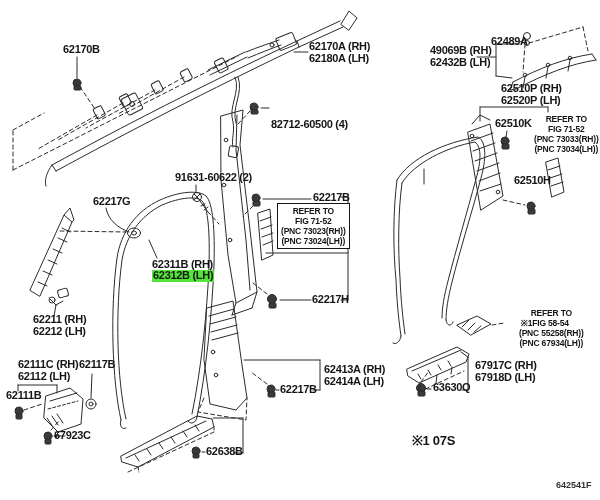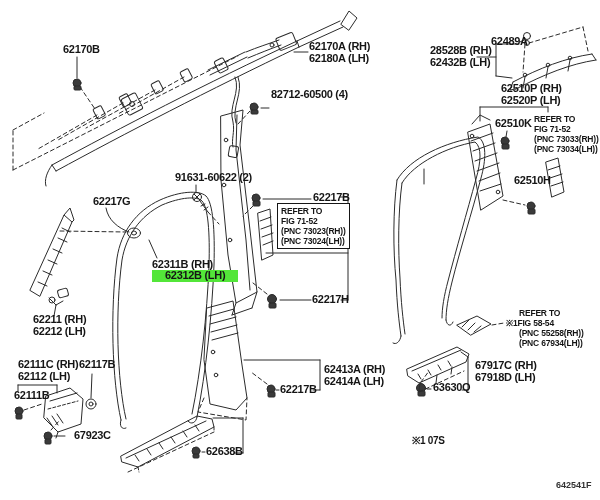--- a/index.html
+++ b/index.html
@@ -2,23 +2,23 @@
 <html><head>
 <meta charset="utf-8">
 <style>
   html,body{margin:0;padding:0;background:#fff;}
   #stage{position:relative;width:600px;height:500px;background:#ffffff;overflow:hidden;
          font-family:"Liberation Sans",sans-serif;}
   #art{position:absolute;left:0;top:0;}
   .lbl{position:absolute;font:700 11px/11.5px "Liberation Sans",sans-serif;
        letter-spacing:-0.3px;color:#151515;white-space:nowrap;}
   .ref{position:absolute;font:700 8.5px/10px "Liberation Sans",sans-serif;
-       letter-spacing:-0.2px;color:#151515;white-space:nowrap;}
+       letter-spacing:-0.2px;color:#151515;white-space:nowrap;text-align:center;}
   .boxed{border:1px solid #151515;padding:2px 3px;background:#fff;}
-  .hl{display:inline-block;padding:0 13px;}
+  .hl{display:inline-block;padding:0 1px;}
   .indent{margin-left:13px;}
   .small{font:700 9px/10px "Liberation Sans",sans-serif;color:#333;}
 </style>
 </head>
 <body>
 
 <div id="stage">
 
 <svg id="art" width="600" height="500" viewBox="0 0 600 500" fill="none" stroke="#2b2b2b" stroke-width="1" stroke-linecap="round" stroke-linejoin="round">
 
@@ -277,24 +277,24 @@
   </g>
 </svg>
 
   <div class="lbl" style="left:63px;top:44px">62170B</div>
 
   <div class="lbl" style="left:309px;top:41px">
     <div>62170A (RH)</div>
     <div>62180A (LH)</div>
   </div>
 
-  <div class="lbl" style="left:271px;top:89px">82712-60500 (4)</div>
+  <div class="lbl" style="left:271px;top:119px">82712-60500 (4)</div>
 
   <div class="lbl" style="left:430px;top:45px">
-    <div>28528B (RH)</div>
+    <div>49069B (RH)</div>
     <div>62432B (LH)</div>
   </div>
 
   <div class="lbl" style="left:491px;top:36px">62489A</div>
 
   <div class="lbl" style="left:501px;top:83px">
     <div>62510P (RH)</div>
     <div>62520P (LH)</div>
   </div>
 
@@ -333,22 +333,22 @@
     <div>62211 (RH)</div>
     <div>62212 (LH)</div>
   </div>
 
   <div class="lbl" style="left:18px;top:359px">
     <div>62111C (RH)</div>
     <div>62112 (LH)</div>
   </div>
 
   <div class="lbl" style="left:79px;top:359px">62117B</div>
-  <div class="lbl" style="left:14px;top:390px">62111B</div>
-  <div class="lbl" style="left:74px;top:430px">67923C</div>
+  <div class="lbl" style="left:6px;top:390px">62111B</div>
+  <div class="lbl" style="left:54px;top:430px">67923C</div>
 
   <div class="lbl" style="left:324px;top:364px">
     <div>62413A (RH)</div>
     <div>62414A (LH)</div>
   </div>
 
   <div class="lbl" style="left:280px;top:384px">62217B</div>
 
 
   <div class="lbl" style="left:206px;top:446px">62638B</div>
@@ -360,16 +360,16 @@
     <div class="indent">(PNC 67934(LH))</div>
   </div>
 
   <div class="lbl" style="left:475px;top:360px">
     <div>67917C (RH)</div>
     <div>67918D (LH)</div>
   </div>
 
   <div class="lbl" style="left:433px;top:382px">63630Q</div>
 
-  <div class="lbl" style="left:412px;top:435px;font-size:10px">※1 07S</div>
+  <div class="lbl" style="left:412px;top:435px;font-size:13px">※1 07S</div>
   <div class="small" style="position:absolute;left:556px;top:480px">642541F</div>
 
 </div>
 
 </body></html>

